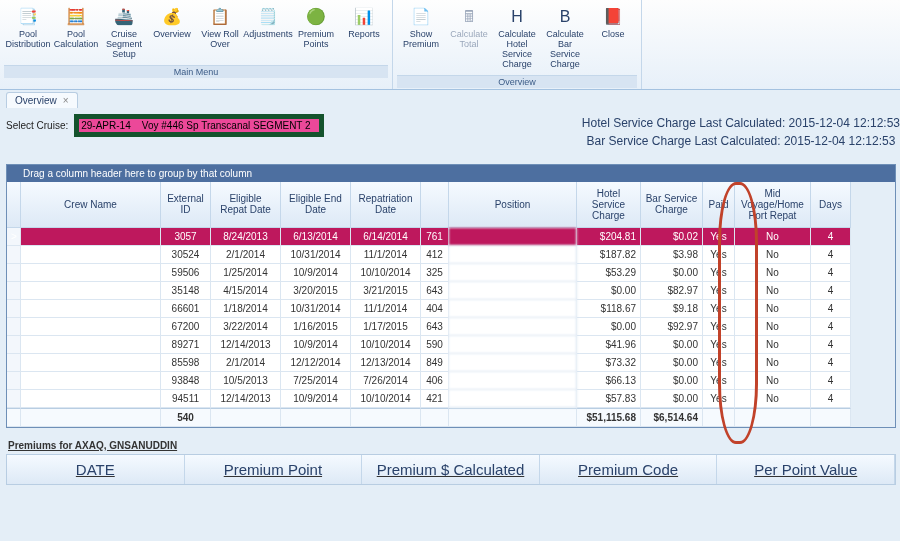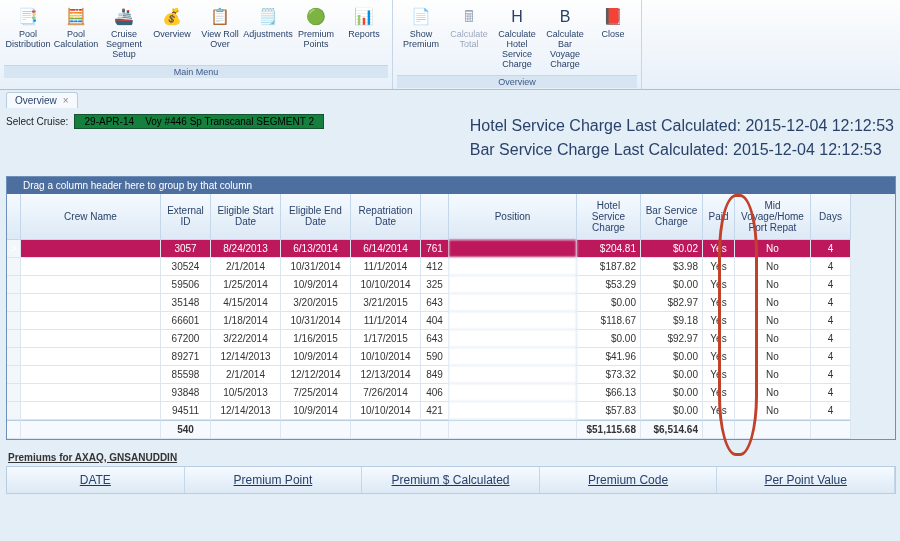--- a/index.html
+++ b/index.html
@@ -7,41 +7,41 @@
   .ribbon { display:flex; background:linear-gradient(#fdfdfd,#e7f0f9); border-bottom:1px solid #a4c2e0; }
   .ribbon-group { display:flex; flex-direction:column; align-items:center; border-right:1px solid #c4d7ea; padding:3px 4px 1px; background:linear-gradient(#fefefe,#e7f0f9); }
   .ribbon-buttons { display:flex; }
   .ribbon-btn { display:flex; flex-direction:column; align-items:center; justify-content:flex-start; padding:2px 4px; cursor:pointer; width:48px; border:1px solid transparent; text-align:center; line-height:1.1; font-size:9px; color:#2a426a; }
   .ribbon-btn.disabled { opacity:0.45; }
   .icon-box { width:28px; height:22px; margin-bottom:2px; display:flex; align-items:center; justify-content:center; font-size:16px; }
   .group-label { width:100%; text-align:center; font-size:9px; color:#3b5b86; background:#d7e4f2; border-top:1px solid #c4d7ea; padding:1px 6px; margin-top:2px; }
   .tab-strip { background:#e4eef7; padding:2px 0 0 6px; }
   .tab { display:inline-flex; align-items:center; gap:6px; background:#f6fafe; border:1px solid #b8cde2; border-bottom:none; border-radius:3px 3px 0 0; padding:2px 8px; font-size:10px; color:#2a426a; }
   .tab .close { color:#888; cursor:pointer; }
-  .select-row { display:flex; justify-content:space-between; align-items:flex-start; padding:6px 6px 0 6px; background:#e4eef7; }
+  .select-row { display:flex; justify-content:space-between; align-items:flex-start; padding:6px 0 0 6px; background:#e4eef7; }
   .select-row .left { display:flex; align-items:center; gap:6px; }
   .select-row label { font-size:10px; color:#222; }
-  .cruise-select { font-size:10px; padding:1px 2px; width:250px; background:#15803d; border:1px solid #14532d;text-align:center; }
-  .svc-times { text-align:left; color:#2a426a; font-size:16px; line-height:1.5; }
+  .cruise-select { font-size:10px; padding:1px 2px; width:250px; background:#ec4899; border:5px solid #14532d; }
+  .svc-times { text-align:center; color:#2a426a; font-size:12px; line-height:1.5; }
   .grid-wrap { margin:14px 4px 0 6px; border:1px solid #6e8fb7; }
   .group-hdr { background:#4d6fa0; color:#fff; font-size:10px; padding:3px 16px; }
   .grid-head, .grid-row, .total-row { display:grid; grid-template-columns: 14px 140px 50px 70px 70px 70px 28px 128px 64px 62px 32px 76px 40px; align-items:stretch; font-size:10px; }
   .grid-head > div { background:linear-gradient(#f5faff,#dde9f6); border-right:1px solid #c4d7ea; border-bottom:1px solid #c4d7ea; padding:6px 4px; text-align:center; color:#2a426a; font-weight:500; display:flex; align-items:center; justify-content:center; line-height:1.1; }
   .grid-row > div, .total-row > div { border-right:1px solid #dbe6f1; border-bottom:1px solid #dbe6f1; padding:3px 4px; background:#fff; white-space:nowrap; overflow:hidden; }
   .grid-row.selected > div { background:#be185d; color:#fff; }
   .grid-row > div.r, .total-row > div.r { text-align:right; }
   .grid-row > div.c, .total-row > div.c { text-align:center; }
   .grid-row .pos-hidden { color:#ddd; filter:blur(1px); }
   .expander { background:#f3f7fc !important; border-right:1px solid #dbe6f1; text-align:center; color:#666; cursor:pointer; }
   .total-row > div { background:#f6fafe; font-weight:700; border-top:1px solid #b8cde2; }
   .paid-highlight { position:absolute; border:3px solid #c1422a; border-radius:18px/60px; pointer-events:none; }
   .premiums-section { margin:12px 4px 0 6px;text-decoration:underline; }
   .prem-title { font-weight:600; font-size:10px; margin:6px 0 3px 2px; }
   .prem-head { display:grid; grid-template-columns: 1fr 1fr 1fr 1fr 1fr; border:1px solid #b8cde2; }
-  .prem-head > div { background:linear-gradient(#f5faff,#dde9f6); text-align:center; padding:6px 4px; font-size:12px; color:#2a426a; border-right:1px solid #c4d7ea; }
+  .prem-head > div { background:linear-gradient(#f5faff,#dde9f6); text-align:center; padding:6px 4px; font-size:15px; color:#2a426a; border-right:1px solid #c4d7ea; }
   .container { position:relative; }
 </style>
 </head>
 <body>
 
 <div class="ribbon">
   <div class="ribbon-group">
     <div class="ribbon-buttons" id="ribbon-main">
         <div class="ribbon-btn">
           <div class="icon-box">📑</div>
@@ -87,21 +87,21 @@
         <div class="ribbon-btn disabled">
           <div class="icon-box">🖩</div>
           <span>Calculate Total</span>
         </div>
         <div class="ribbon-btn">
           <div class="icon-box">H</div>
           <span>Calculate Hotel Service Charge</span>
         </div>
         <div class="ribbon-btn">
           <div class="icon-box">B</div>
-          <span>Calculate Bar Voyage Charge</span>
+          <span>Calculate Bar Service Charge</span>
         </div>
         <div class="ribbon-btn">
           <div class="icon-box">📕</div>
           <span>Close</span>
         </div>
       </div>
     <div class="group-label">Overview</div>
   </div>
 </div>
 
@@ -123,21 +123,21 @@
   </div>
 </div>
 
 <div class="container">
 <div class="grid-wrap">
   <div class="group-hdr">Drag a column header here to group by that column</div>
   <div class="grid-head" id="grid-head">
         <div></div>
         <div>Crew Name</div>
         <div>External ID</div>
-        <div>Eligible Start Date</div>
+        <div>Eligible Repat Date</div>
         <div>Eligible End Date</div>
         <div>Repatriation Date</div>
         <div></div>
         <div>Position</div>
         <div>Hotel Service Charge</div>
         <div>Bar Service Charge</div>
         <div>Paid</div>
         <div>Mid Voyage/Home Port Repat</div>
         <div>Days</div>
       </div>

